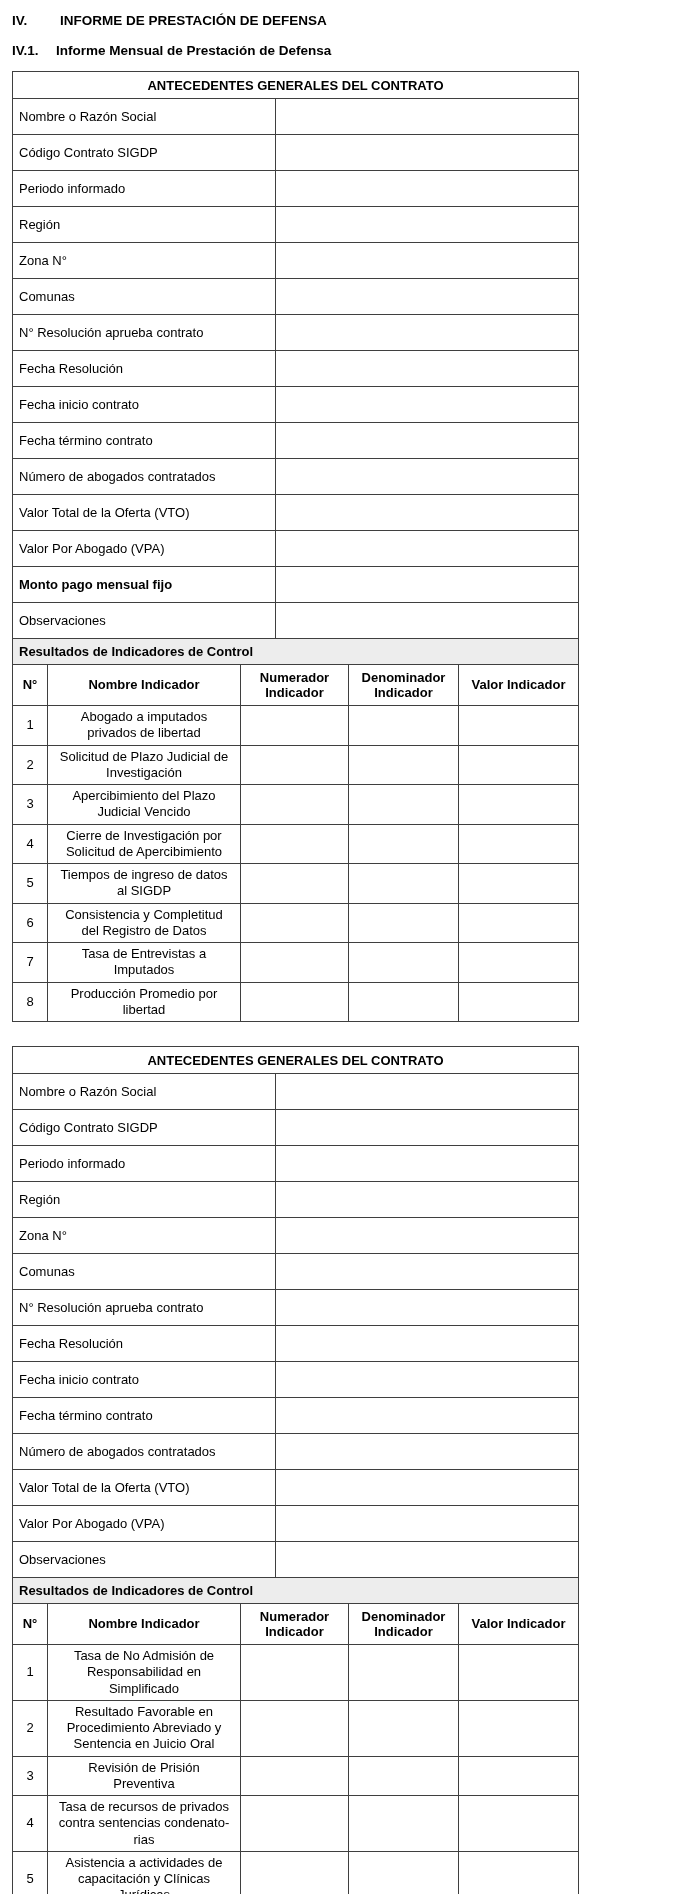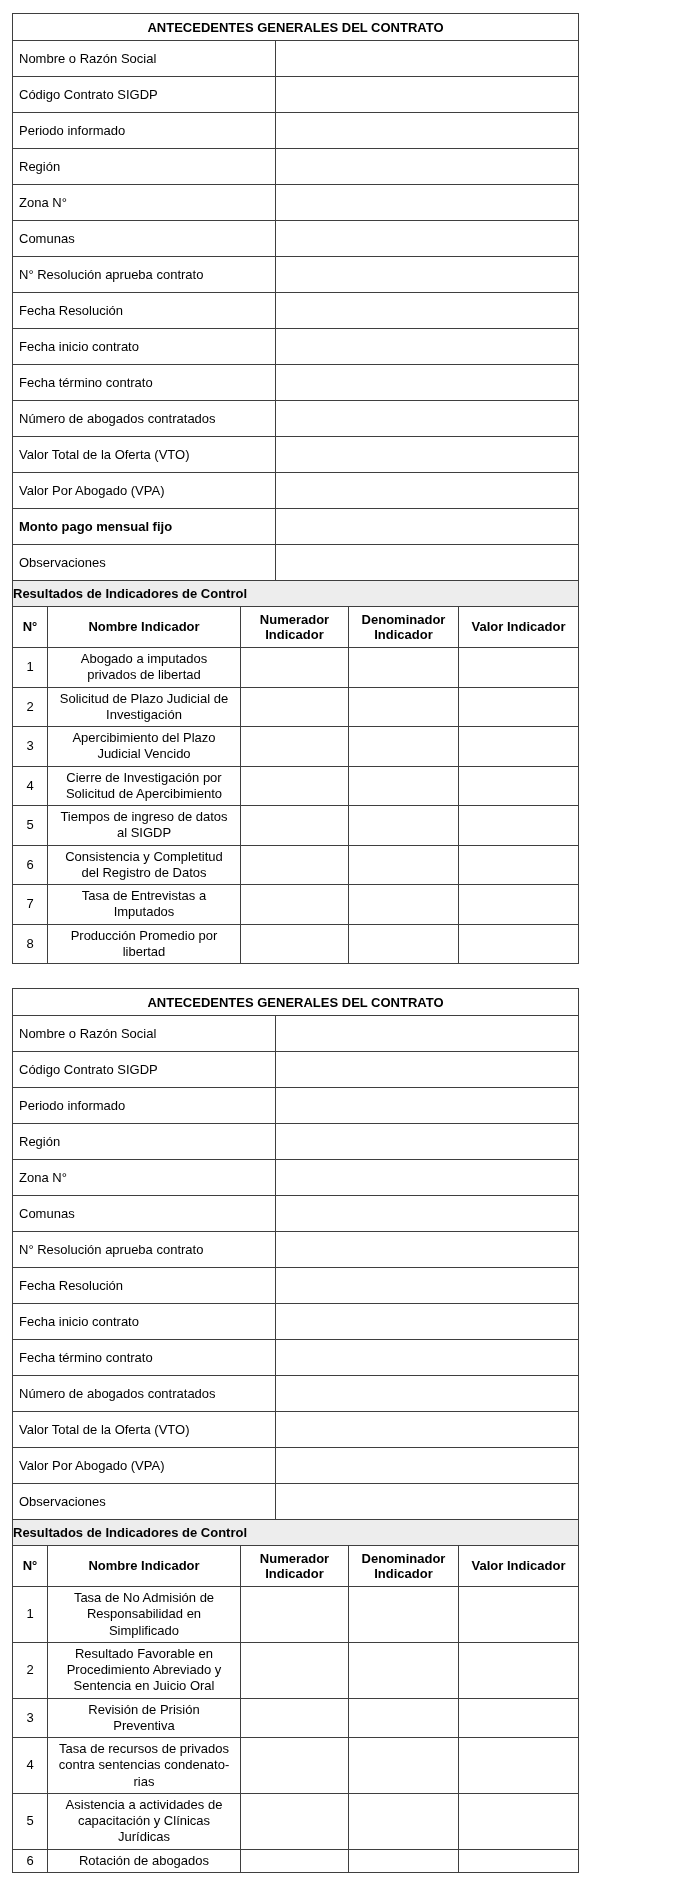--- a/index.html
+++ b/index.html
@@ -23,32 +23,40 @@
   .report-section + .report-section { margin-top: 24px; }
 
   table { border-collapse: collapse; table-layout: fixed; width: 566px; }
   td, th { border: 1px solid #3f3f3f; vertical-align: middle; overflow: hidden; }
 
   .contract-header { height: 27px; text-align: center; font-weight: 700; padding: 4px; }
   .contract-table td { height: 24px; padding: 10px 6px; text-align: left; }
   td.lbl.bold { font-weight: 700; }
 
   .indicators-table { margin-top: -1px; }
-  .results-header { font-weight: 700; text-align: left; background: #ededed; padding: 5px 0; height: 25px; }
+  .results-header { font-weight: 700; text-align: left; background: #ededed; padding: 5px 6px; height: 25px; }
   .col-head-row th { font-weight: 700; text-align: center; padding: 4px 3px; line-height: 1.18; height: 41px; background: #ffffff; }
   .indicators-table td.cell { text-align: center; padding: 3px 4px; line-height: 1.25; }
   .indicators-table td.iname { padding: 3px 9px; }
   .indicators-table td.inum { text-align: center; }
 </style>
 </head>
 <body>
 
 <div class="page">
+  <div class="doc-heading">
+    <span class="h-num">IV.</span>
+    <span class="h-text">INFORME DE PRESTACIÓN DE DEFENSA</span>
+  </div>
   <div id="sections">
   <section class="report-section">
+    <div class="sec-heading">
+      <span class="s-num">IV.1.</span>
+      <span class="s-text">Informe Mensual de Prestación de Defensa</span>
+    </div>
 
     <table class="contract-table">
       <colgroup>
             <col style="width:263px">
             <col style="width:303px">
           </colgroup>
       <thead>
         <tr>
           <th colspan="2" class="contract-header">ANTECEDENTES GENERALES DEL CONTRATO</th>
         </tr>

